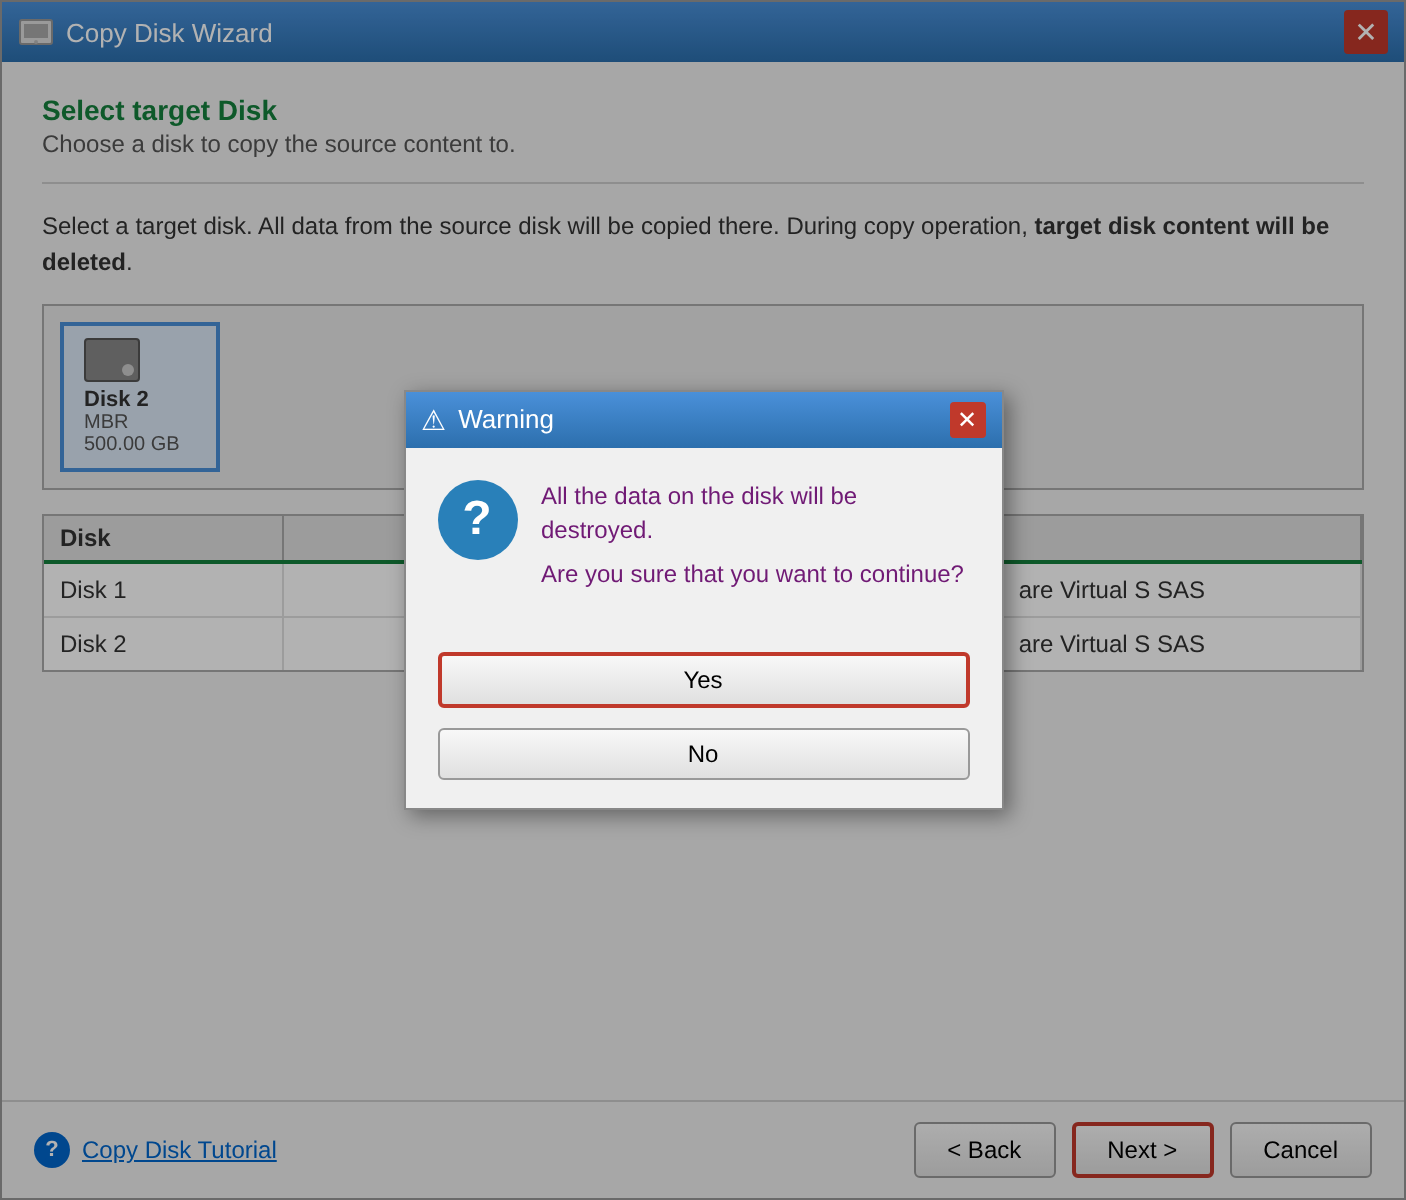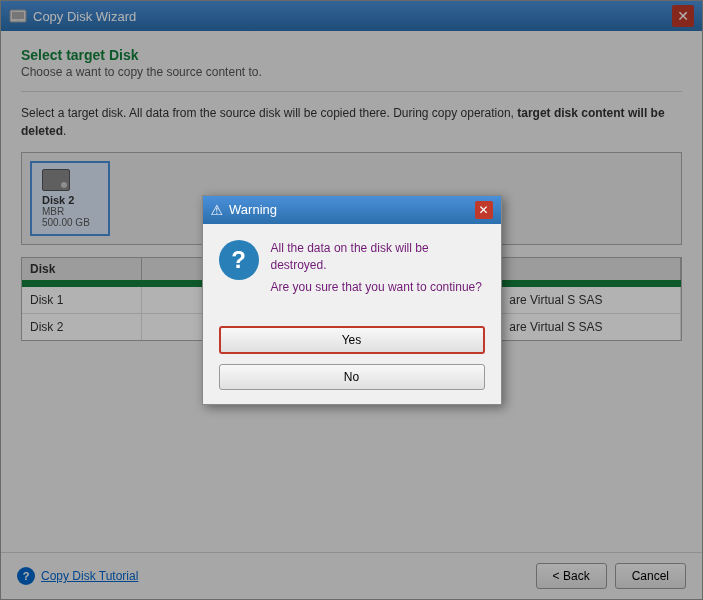--- a/index.html
+++ b/index.html
@@ -176,21 +176,21 @@
     
     .disk-table {
       border: 1px solid #aaa;
       background: white;
       flex-shrink: 0;
     }
     .disk-table-header {
       background: #e0e0e0;
       display: grid;
       grid-template-columns: 120px 1fr 1fr 1fr;
-      border-bottom: 7px solid #15803d;
+      border-bottom: 2px solid #15803d;
     }
     .disk-table-header-cell {
       padding: 4px 8px;
       font-size: 12px;
       font-weight: bold;
       color: #333;
       border-right: 1px solid #aaa;
     }
     .disk-table-row {
       display: grid;
@@ -373,21 +373,21 @@
           <rect x="3" y="5" width="12" height="7" fill="#aaa"></rect>
           <circle cx="9" cy="14" r="1" fill="#bbb"></circle>
         </svg>
       </div>
       <span class="title-bar-title">Copy Disk Wizard</span>
       <button class="title-bar-close">✕</button>
     </div>
 
     <div class="content">
       <div class="section-title">Select target Disk</div>
-      <div class="section-subtitle">Choose a want to copy the source content to.</div>
+      <div class="section-subtitle">Choose a disk to copy the source content to.</div>
       <hr class="divider">
       <div class="info-text">
         <span>Select a target disk. All data from the source disk will be copied there. During copy operation, </span><strong>target disk content will be deleted</strong><span>.</span>
       </div>
 
       <div class="disk-selector">
         <div class="disk-item-selected">
           <div class="disk-icon"></div>
           <div class="disk-item-label">Disk 2</div>
           <div class="disk-item-sub">MBR</div>
@@ -417,20 +417,21 @@
       </div>
     </div>
 
     <div class="footer">
       <div class="footer-help">
         <div class="help-icon">?</div>
         <span>Copy Disk Tutorial</span>
       </div>
       <div class="footer-buttons">
         <button class="btn">&lt; Back</button>
+        <button class="btn btn-next">Next &gt;</button>
         <button class="btn">Cancel</button>
       </div>
     </div>
   </div>
 
   <div class="overlay">
     <div class="dialog">
 
       <div class="dialog-title-bar">
         <span class="dialog-title-icon">⚠</span>

